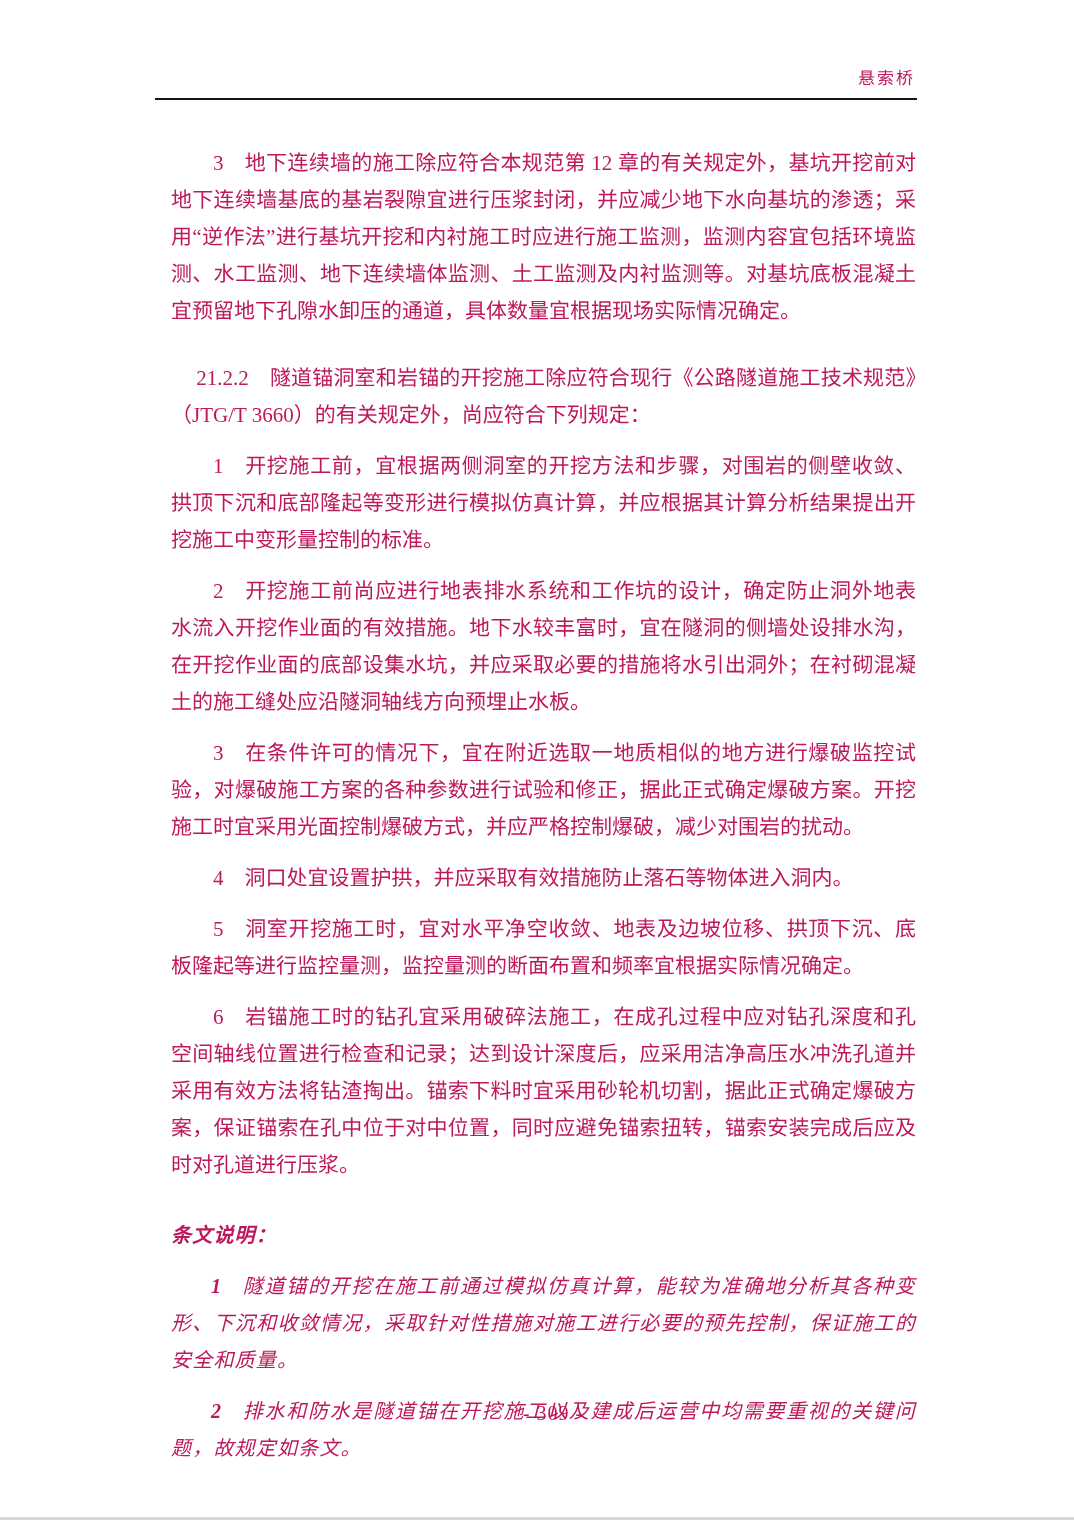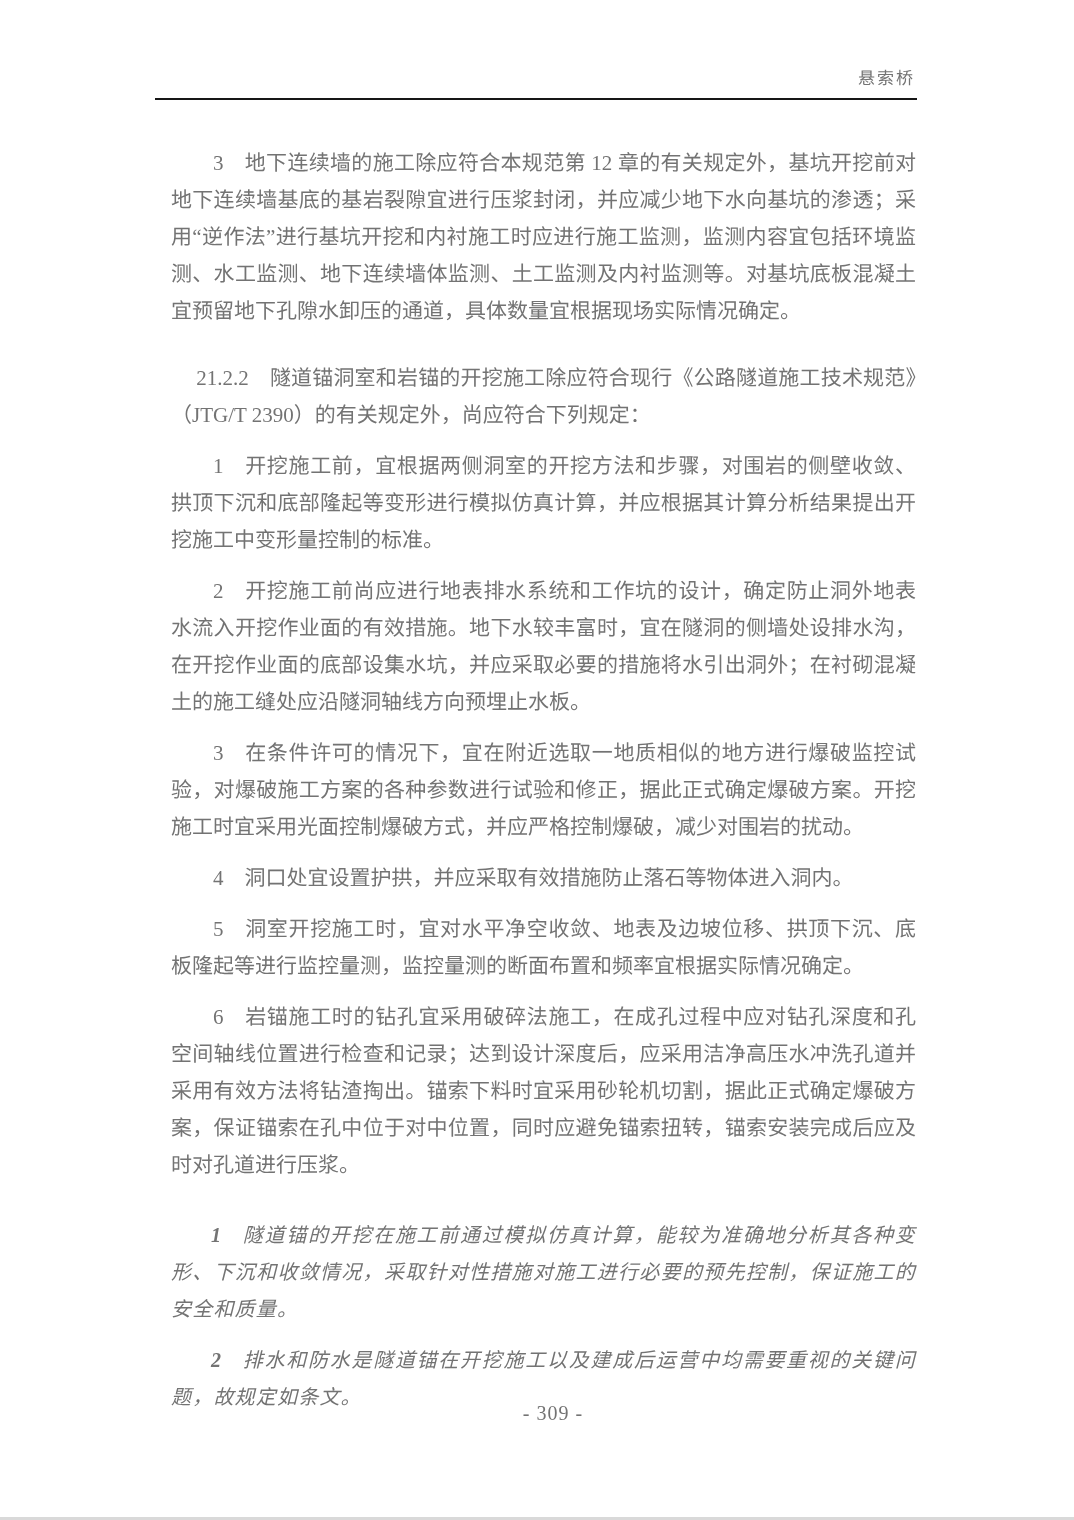--- a/index.html
+++ b/index.html
@@ -7,21 +7,21 @@
     padding: 0;
     background: #ffffff;
   }
   .page {
     position: relative;
     width: 1074px;
     height: 1520px;
     background: #ffffff;
     overflow: hidden;
     font-family: "Liberation Serif", "DejaVu Serif", serif;
-    color: #737373;
+    color: #be185d;
     border-bottom: 3px solid #d9d9d9;
     box-sizing: border-box;
   }
   
   .running-header {
     position: absolute;
     left: 155px;
     top: 66px;
     width: 760px;
     line-height: 26px;
@@ -85,36 +85,37 @@
 
   <div class="running-header">
     <span>悬索桥</span>
   </div>
 
   <div class="content">
 
     <p class="indent2"><span class="item-num">3</span><span>地下连续墙的施工除应符合本规范第 12 章的有关规定外，基坑开挖前对地下连续墙基底的基岩裂隙宜进行压浆封闭，并应减少地下水向基坑的渗透；采用“逆作法”进行基坑开挖和内衬施工时应进行施工监测，监测内容宜包括环境监测、水工监测、地下连续墙体监测、土工监测及内衬监测等。对基坑底板混凝土宜预留地下孔隙水卸压的通道，具体数量宜根据现场实际情况确定。</span></p>
 
     <div class="clause">
-      <p class="clause-head"><span class="clause-num">21.2.2</span><span>隧道锚洞室和岩锚的开挖施工除应符合现行《公路隧道施工技术规范》（JTG/T 2390）的有关规定外，尚应符合下列规定：</span></p>
+      <p class="clause-head"><span class="clause-num">21.2.2</span><span>隧道锚洞室和岩锚的开挖施工除应符合现行《公路隧道施工技术规范》（JTG/T 3660）的有关规定外，尚应符合下列规定：</span></p>
 
       <p class="indent2"><span class="item-num">1</span><span>开挖施工前，宜根据两侧洞室的开挖方法和步骤，对围岩的侧壁收敛、拱顶下沉和底部隆起等变形进行模拟仿真计算，并应根据其计算分析结果提出开挖施工中变形量控制的标准。</span></p>
 
       <p class="indent2"><span class="item-num">2</span><span>开挖施工前尚应进行地表排水系统和工作坑的设计，确定防止洞外地表水流入开挖作业面的有效措施。地下水较丰富时，宜在隧洞的侧墙处设排水沟，在开挖作业面的底部设集水坑，并应采取必要的措施将水引出洞外；在衬砌混凝土的施工缝处应沿隧洞轴线方向预埋止水板。</span></p>
 
       <p class="indent2"><span class="item-num">3</span><span>在条件许可的情况下，宜在附近选取一地质相似的地方进行爆破监控试验，对爆破施工方案的各种参数进行试验和修正，据此正式确定爆破方案。开挖施工时宜采用光面控制爆破方式，并应严格控制爆破，减少对围岩的扰动。</span></p>
 
       <p class="indent2"><span class="item-num">4</span><span>洞口处宜设置护拱，并应采取有效措施防止落石等物体进入洞内。</span></p>
 
       <p class="indent2"><span class="item-num">5</span><span>洞室开挖施工时，宜对水平净空收敛、地表及边坡位移、拱顶下沉、底板隆起等进行监控量测，监控量测的断面布置和频率宜根据实际情况确定。</span></p>
 
       <p class="indent2"><span class="item-num">6</span><span>岩锚施工时的钻孔宜采用破碎法施工，在成孔过程中应对钻孔深度和孔空间轴线位置进行检查和记录；达到设计深度后，应采用洁净高压水冲洗孔道并采用有效方法将钻渣掏出。锚索下料时宜采用砂轮机切割，据此正式确定爆破方案，保证锚索在孔中位于对中位置，同时应避免锚索扭转，锚索安装完成后应及时对孔道进行压浆。</span></p>
     </div>
 
     <div class="commentary">
+      <p class="commentary-heading">条文说明：</p>
 
       <p class="indent2"><span class="item-num">1</span><span>隧道锚的开挖在施工前通过模拟仿真计算，能较为准确地分析其各种变形、下沉和收敛情况，采取针对性措施对施工进行必要的预先控制，保证施工的安全和质量。</span></p>
 
       <p class="indent2"><span class="item-num">2</span><span>排水和防水是隧道锚在开挖施工以及建成后运营中均需要重视的关键问题，故规定如条文。</span></p>
     </div>
 
   </div>
 
   <div class="page-footer">
     <span>- 309 -</span>

